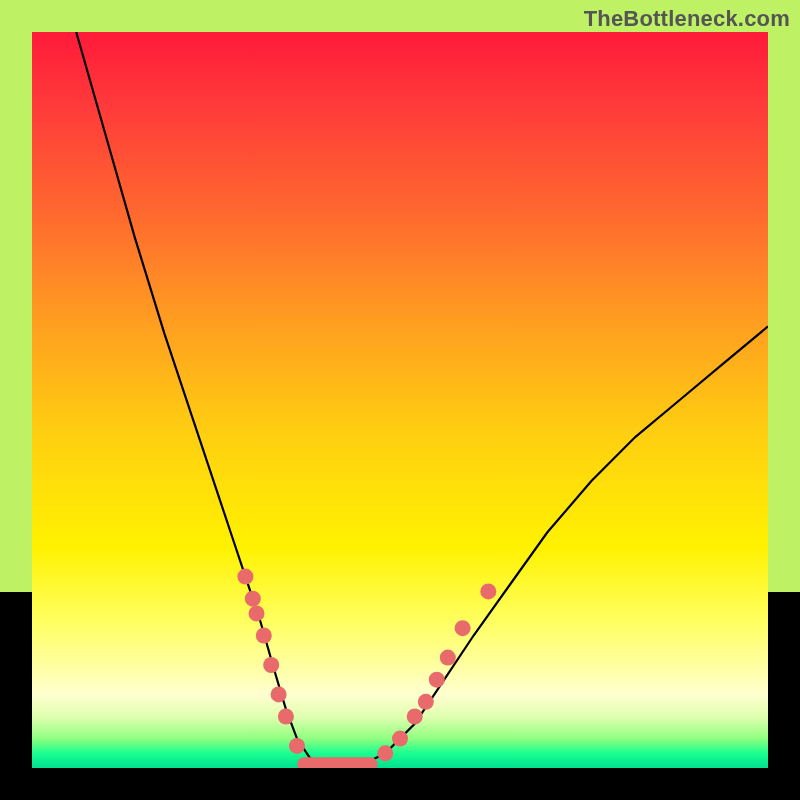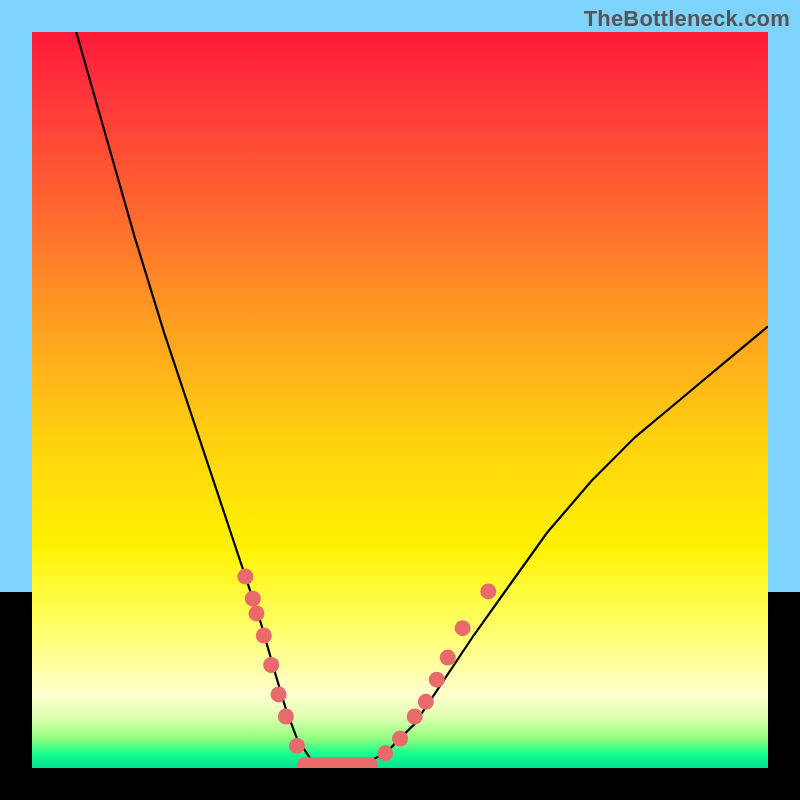--- a/index.html
+++ b/index.html
@@ -1,21 +1,21 @@
 <!DOCTYPE html>
 <html><head>
 <meta charset="utf-8">
 <style>
   * { margin: 0; padding: 0; box-sizing: border-box; }
   html, body { width: 800px; height: 800px; overflow: hidden; background: #000; }
   .frame {
     position: relative;
     width: 800px;
     height: 592px;
-    background: #7dd3fc;
+    background: #bef264;
   }
   .plot-area {
     position: absolute;
     left: 32px;
     top: 32px;
     width: 736px;
     height: 736px;
     overflow: hidden;
   }
   .gradient-bg {

